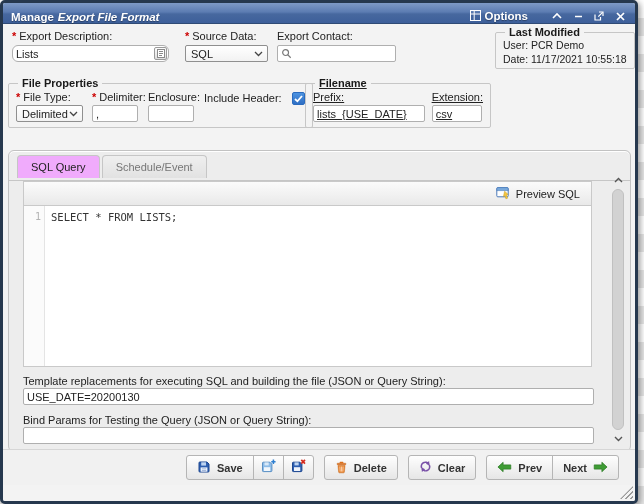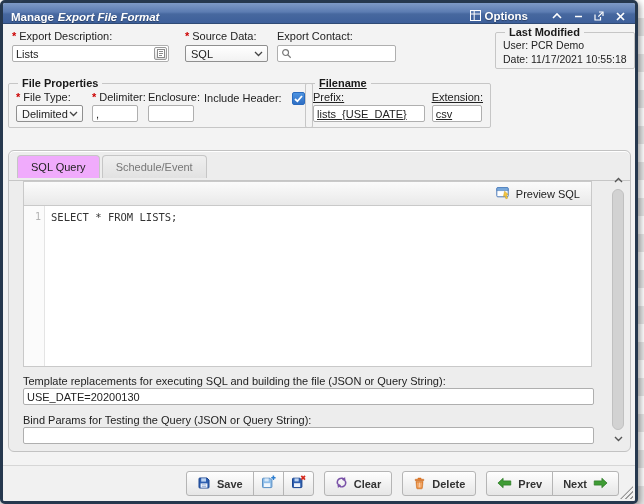--- a/index.html
+++ b/index.html
@@ -33,21 +33,21 @@
   .lbl { font-size: 11px; color: #222; display: block; margin-bottom: 3px; white-space: nowrap; }
   .req { color: #c00; font-weight: bold; margin-right: 3px; }
   .tbox { border: 1px solid #afafaf; border-radius: 2px; background: #fff; height: 17px;
     font-family: "Liberation Sans", sans-serif; font-size: 11px; color: #222; padding: 0 3px; }
   .selbox { border: 1px solid #8f8f8f; border-radius: 2px; background: linear-gradient(#fff,#f2f2f2);
     height: 17px; display: flex; align-items: center; justify-content: space-between;
     padding: 0 4px 0 5px; cursor: pointer; }
 
   .f-desc { position: absolute; left: 9px; top: 6px; }
   .f-desc-wrap { position: relative; width: 157px; }
-  .f-desc-wrap input { width: 157px; padding-right: 18px; }
+  .f-desc-wrap input { width: 157px; padding-right: 18px; border-radius: 6px; }
   .desc-icon { position: absolute; right: 2px; top: 2px; width: 13px; height: 13px;
     border: 1px solid #9a9a9a; border-radius: 2px; background: linear-gradient(#fcfcfc,#dedede);
     display: flex; align-items: center; justify-content: center; cursor: pointer; }
 
   .f-source { position: absolute; left: 182px; top: 6px; }
   .f-source .selbox { width: 83px; }
 
   .f-contact { position: absolute; left: 274px; top: 6px; }
   .contact-wrap { position: relative; }
   .contact-wrap input { width: 119px; padding-left: 18px; }
@@ -110,21 +110,21 @@
 
   
   .vscroll { position: absolute; right: 4px; top: 22px; bottom: 5px; width: 15px; }
   .vs-arrow { position: absolute; left: 0; width: 15px; height: 14px; display: flex;
     align-items: center; justify-content: center; color: #555; cursor: pointer; }
   .vs-up { top: 0; } .vs-down { bottom: 0; }
   .vs-thumb { position: absolute; left: 1px; top: 16px; bottom: 16px; width: 12px;
     background: #d2d2d2; border: 1px solid #c0c0c0; border-radius: 6px; cursor: grab; }
 
   
-  .footer { position: absolute; left: 0; right: 0; bottom: 0; height: 36px;
+  .footer { position: absolute; left: 0; right: 0; bottom: 16px; height: 36px;
     border-top: 1px solid #d6d6d6; background: #f1f1f1;
     display: flex; align-items: center; justify-content: flex-end; padding-right: 16px; }
   .btn { height: 25px; display: inline-flex; align-items: center; gap: 6px; padding: 0 10px;
     border: 1px solid #b5b5b5; background: linear-gradient(#fefefe,#e6e6e6);
     font-size: 11px; font-weight: bold; color: #333; cursor: pointer; border-radius: 3px;
     font-family: "Liberation Sans", sans-serif; }
   .btn-group { display: inline-flex; margin-left: 10px; }
   .btn-group .btn { border-radius: 0; margin-left: -1px; }
   .btn-group .btn:first-child { border-radius: 3px 0 0 3px; margin-left: 0; }
   .btn-group .btn:last-child { border-radius: 0 3px 3px 0; }
@@ -356,44 +356,44 @@
                 <rect x="3" y="8.2" width="6.2" height="3.8" fill="#eef3fb"></rect>
                 <line x1="10.3" y1="0.9" x2="14" y2="4.6" stroke="#d42a1e" stroke-width="1.7"></line>
                 <line x1="14" y1="0.9" x2="10.3" y2="4.6" stroke="#d42a1e" stroke-width="1.7"></line>
               </svg>
           </span>
         </button>
       </div>
 
       <button class="btn btn-lone">
         <span>
-          <svg width="13" height="13" viewBox="0 0 14 14">
-              <path d="M3 8.8 A4.3 4.3 0 0 1 10.6 4.6" fill="none" stroke="#7a52a8" stroke-width="1.7"></path>
-              <polygon points="10.9,1.1 11.3,5.8 7.4,4.1" fill="#7a52a8"></polygon>
-              <path d="M11 5.2 A4.3 4.3 0 0 1 3.4 9.4" fill="none" stroke="#7a52a8" stroke-width="1.7"></path>
-              <polygon points="3.1,12.9 2.7,8.2 6.6,9.9" fill="#7a52a8"></polygon>
-            </svg>
-        </span>
-        <span>Clear</span>
-      </button>
-
-      <button class="btn btn-lone">
-        <span>
           <svg width="13" height="14" viewBox="0 0 14 14">
               <rect x="5" y="1.4" width="4" height="1.5" rx="0.4" fill="#e0731f"></rect>
               <rect x="2.2" y="2.9" width="9.6" height="1.6" rx="0.5" fill="#e0731f" stroke="#bc5a10" stroke-width="0.4"></rect>
               <path d="M3.2 5.3 h7.6 l-0.7 7.2 a0.9 0.9 0 0 1 -0.9 0.8 h-4.4 a0.9 0.9 0 0 1 -0.9 -0.8 z" fill="#e8832f" stroke="#c05f10" stroke-width="0.5"></path>
               <line x1="5.3" y1="6.5" x2="5.6" y2="11.9" stroke="#fcd9b8" stroke-width="0.9"></line>
               <line x1="7" y1="6.5" x2="7" y2="11.9" stroke="#fcd9b8" stroke-width="0.9"></line>
               <line x1="8.7" y1="6.5" x2="8.4" y2="11.9" stroke="#fcd9b8" stroke-width="0.9"></line>
             </svg>
         </span>
         <span>Delete</span>
       </button>
 
+      <button class="btn btn-lone">
+        <span>
+          <svg width="13" height="13" viewBox="0 0 14 14">
+              <path d="M3 8.8 A4.3 4.3 0 0 1 10.6 4.6" fill="none" stroke="#7a52a8" stroke-width="1.7"></path>
+              <polygon points="10.9,1.1 11.3,5.8 7.4,4.1" fill="#7a52a8"></polygon>
+              <path d="M11 5.2 A4.3 4.3 0 0 1 3.4 9.4" fill="none" stroke="#7a52a8" stroke-width="1.7"></path>
+              <polygon points="3.1,12.9 2.7,8.2 6.6,9.9" fill="#7a52a8"></polygon>
+            </svg>
+        </span>
+        <span>Clear</span>
+      </button>
+
       <div class="btn-group">
         <button class="btn">
           <span>
             <svg width="15" height="12" viewBox="0 0 16 13">
                 <path d="M6.5 1.4 v2.8 h8.3 v4.6 h-8.3 v2.8 L0.9 6.5 Z" fill="#3f9c35" stroke="#2c7a24" stroke-width="0.8"></path>
               </svg>
           </span>
           <span>Prev</span>
         </button>
         <button class="btn">

